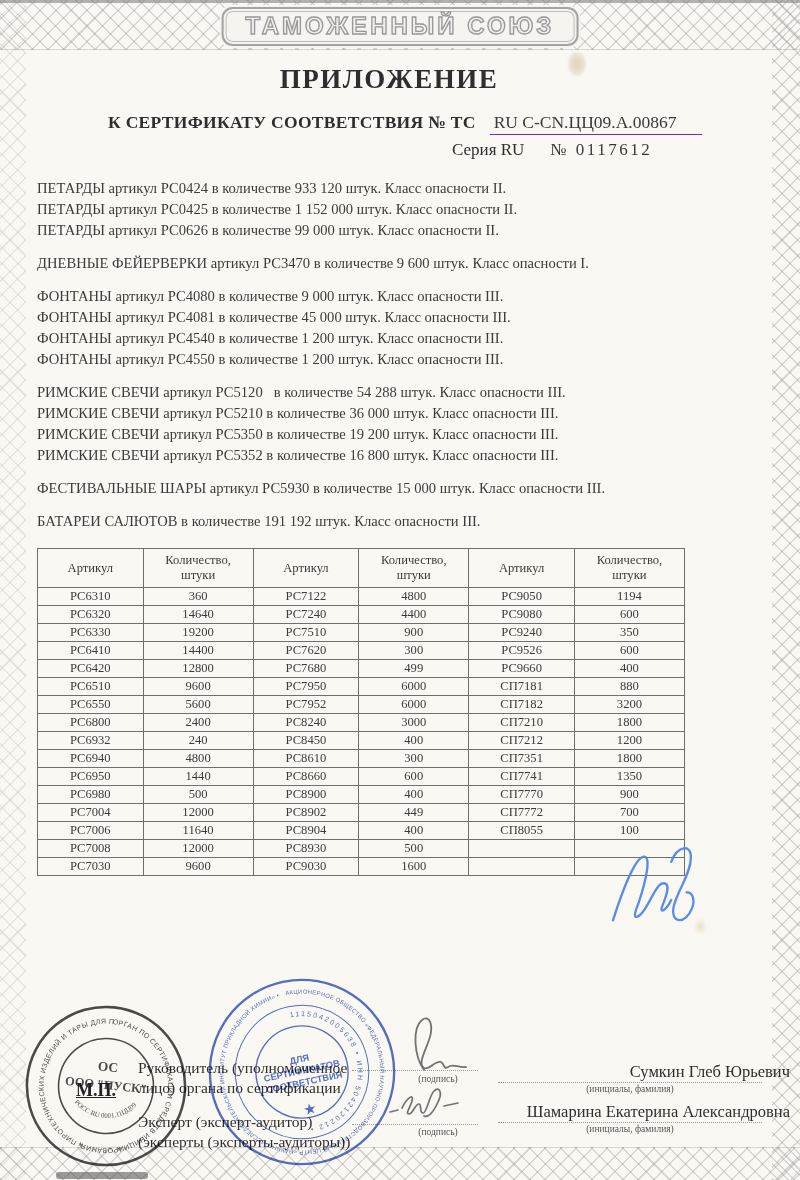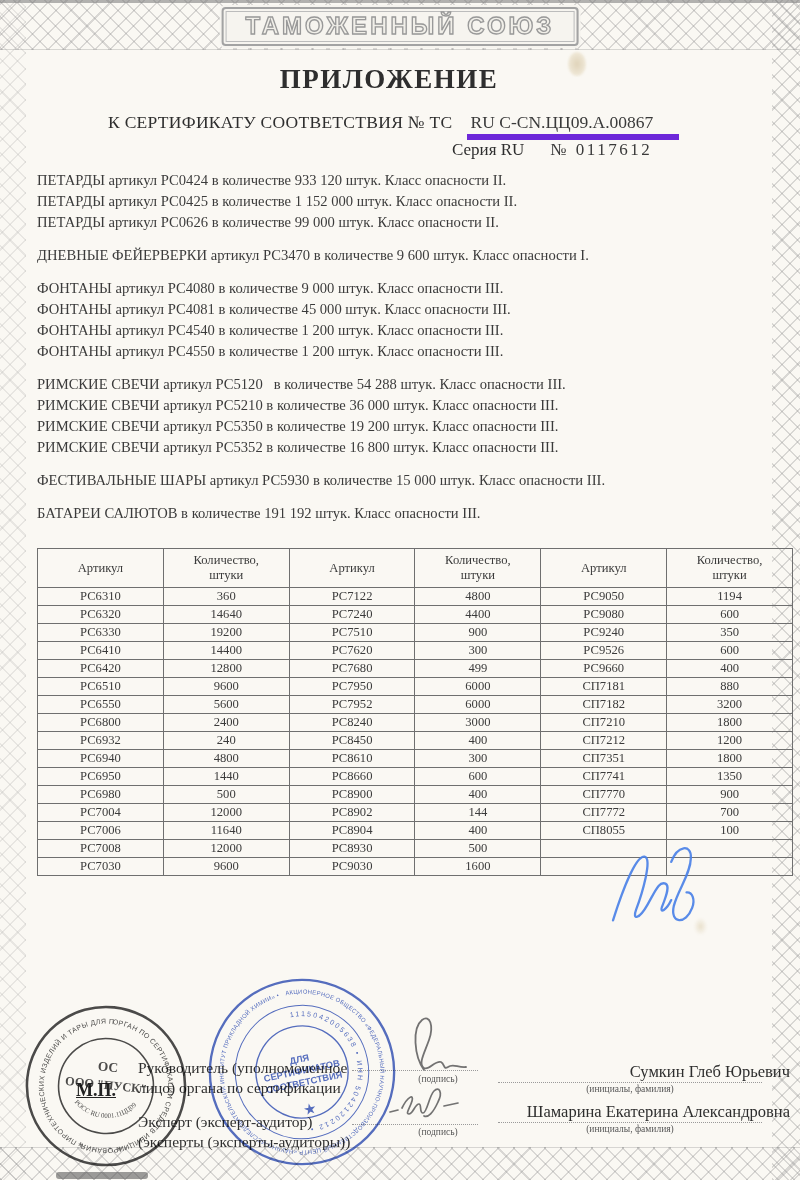--- a/index.html
+++ b/index.html
@@ -11,39 +11,39 @@
     background-image:
       repeating-linear-gradient(45deg, rgba(140,140,140,.30) 0 1.5px, transparent 1.5px 11px),
       repeating-linear-gradient(135deg, rgba(140,140,140,.30) 0 1.5px, transparent 1.5px 11px);}
   .band-top{left:0;top:0;width:800px;height:46px;
       border-top:3px solid rgba(120,120,120,.55);border-bottom:1px solid rgba(150,150,150,.35);}
   .band-bottom{left:0;bottom:0;width:800px;height:32px;border-top:1px solid rgba(150,150,150,.35);}
   .band-right{right:0;top:0;width:28px;height:1180px;}
   .band-left{left:0;top:0;width:26px;height:1180px;opacity:.55;}
   
   .banner{position:absolute;left:50%;top:7px;transform:translateX(-50%);
-     padding:3px 22px 4px;border:2px solid #a3a3a3;border-radius:4px;background:#f6f4ef;
+     padding:3px 22px 4px;border:2px solid #a3a3a3;border-radius:11px;background:#f6f4ef;
      box-shadow:0 0 0 2px #f6f4ef, inset 0 0 0 2px #f6f4ef, inset 0 0 0 3px #bcbcbc;}
   .banner span{font-family:"Liberation Sans","DejaVu Sans",sans-serif;font-weight:700;
      font-size:24px;letter-spacing:3px;color:#f1efe9;-webkit-text-stroke:1.3px #999;
      text-shadow:0 0 1px #aaa;}
   
   .title{position:absolute;left:0;top:64px;width:778px;text-align:center;
      font-size:27px;font-weight:700;letter-spacing:1.5px;color:#2e2e2e;}
   .certline{position:absolute;left:108px;top:112px;font-size:17.5px;color:#2e2e2e;white-space:nowrap;}
-  .certline .pref{font-weight:400;letter-spacing:.3px;}
-  .certline .num{margin-left:14px;border-bottom:6px solid #6d28d9;padding:0 26px 2px 4px;color:#3a3a3a;}
+  .certline .pref{font-weight:700;letter-spacing:.3px;}
+  .certline .num{margin-left:14px;border-bottom:1px solid #6d28d9;padding:0 26px 2px 4px;color:#3a3a3a;}
   .seriesline{position:absolute;left:452px;top:140px;font-size:17px;color:#2e2e2e;white-space:nowrap;}
   .seriesline .snum{margin-left:26px;letter-spacing:2.5px;color:#3a3a3a;}
   
   #paragraphs{position:absolute;left:37px;top:170px;width:730px;}
-  .pgroup{margin:0 0 12px 0;}
+  .pgroup{margin:8px 0 12px 0;}
   .pline{margin:0;font-size:14.6px;line-height:21px;white-space:pre-wrap;color:#3b3b3b;}
   
-  .btable{position:absolute;left:37px;top:548px;width:756px;border-collapse:collapse;
+  .btable{position:absolute;left:37px;top:548px;width:648px;border-collapse:collapse;
      font-size:12.6px;color:#3b3b3b;}
   .btable th,.btable td{border:1px solid #6f6f6f;text-align:center;padding:0 3px;}
   .btable th{font-weight:400;white-space:pre-line;height:38px;line-height:15px;}
   .btable td{height:17px;line-height:17px;}
   .btable col{width:121px;}
   
   .copyblock{position:absolute;left:487px;top:886px;
      font-family:"Liberation Sans","DejaVu Sans",sans-serif;font-weight:700;
      font-size:12.5px;line-height:16px;color:#2a2a2a;}
   .copyblock div{margin:0;}
@@ -236,21 +236,21 @@
           <td>500</td>
           <td>РС8900</td>
           <td>400</td>
           <td>СП7770</td>
           <td>900</td>
         </tr>
         <tr>
           <td>РС7004</td>
           <td>12000</td>
           <td>РС8902</td>
-          <td>144</td>
+          <td>449</td>
           <td>СП7772</td>
           <td>700</td>
         </tr>
         <tr>
           <td>РС7006</td>
           <td>11640</td>
           <td>РС8904</td>
           <td>400</td>
           <td>СП8055</td>
           <td>100</td>

